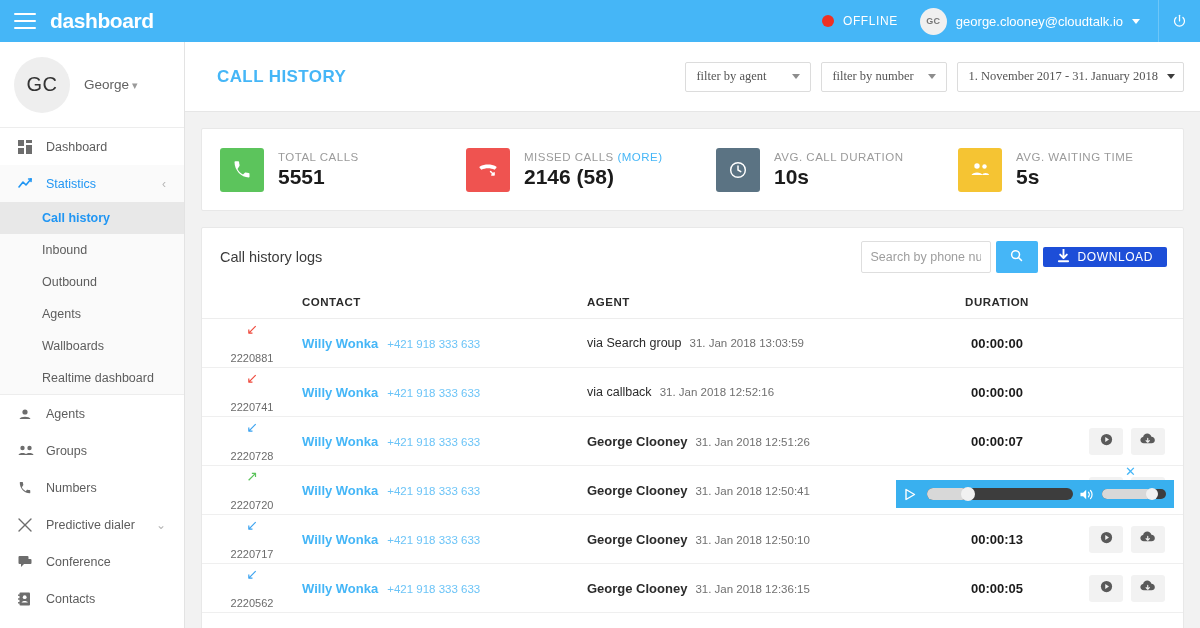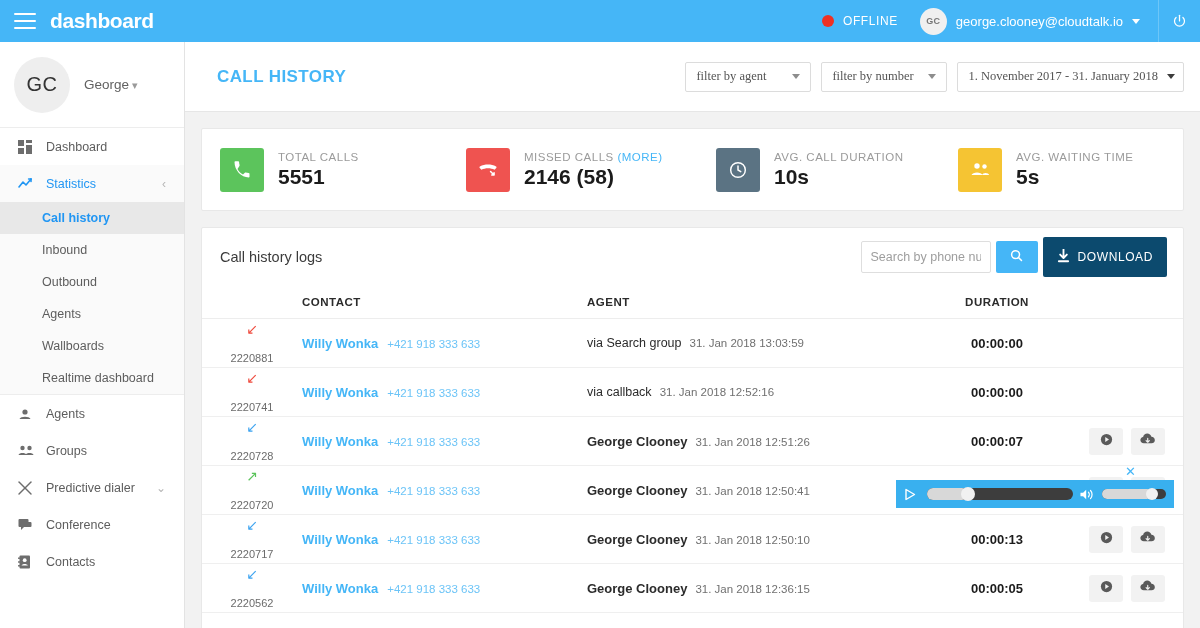--- a/index.html
+++ b/index.html
@@ -90,21 +90,21 @@
     border-radius: 2px; height: 440px; overflow: hidden; }
   .logs-head { height: 58px; display: flex; align-items: center; padding: 0 16px 0 18px; }
   .logs-title { color: #3b3b3b; font-size: 14.5px; }
   .logs-tools { margin-left: auto; display: flex; align-items: center; }
   .search-input { width: 130px; height: 32px; border: 1px solid #dedede; border-radius: 2px;
     padding: 0 9px; font-size: 12.5px; color: #555; font-family: "Liberation Sans", sans-serif;
     outline: none; }
   .search-input::placeholder { color: #9e9e9e; }
   .search-btn { width: 42px; height: 32px; background: #45b6f7; border: none; margin-left: 5px;
     border-radius: 2px; display: flex; align-items: center; justify-content: center; cursor: pointer; }
-  .dl-btn { height: 40px; background: #0c4a6e; border: none; margin-left: 5px; border-radius: 2px;
+  .dl-btn { height: 20px; background: #1d4ed8; border: none; margin-left: 5px; border-radius: 2px;
     display: flex; align-items: center; padding: 0 14px; color: #fff; font-size: 12px;
     letter-spacing: .6px; cursor: pointer; font-family: "Liberation Sans", sans-serif; gap: 8px; }
 
   .thead { height: 33px; display: flex; align-items: center; border-bottom: 1px solid #ededed;
     color: #2b2b2b; font-size: 11.5px; font-weight: bold; letter-spacing: .5px; }
   .c-dir { width: 100px; flex: 0 0 100px; text-align: center; }
   .c-contact { width: 285px; flex: 0 0 285px; }
   .c-agent { width: 345px; flex: 0 0 345px; }
   .c-dur { width: 130px; flex: 0 0 130px; text-align: center; }
   .c-act { flex: 1 1 auto; }
@@ -254,20 +254,28 @@
         <svg width="16" height="13" viewBox="0 0 16 13" fill="#6d6d6d">
             <circle cx="4.5" cy="4" r="2.2"></circle>
             <circle cx="11.5" cy="4" r="2.2"></circle>
             <path d="M0.5 11 C1.3 8.4 7.7 8.4 8.5 11 Z"></path>
             <path d="M7.5 11 C8.3 8.4 14.7 8.4 15.5 11 Z"></path>
           </svg>
       </span>
       <span>Groups</span>
     </div>
 
+    <div class="nav-item">
+      <span class="ico">
+        <svg width="14" height="14" viewBox="0 0 24 24" fill="#6d6d6d">
+            <path d="M6.6 10.8c1.4 2.8 3.8 5.1 6.6 6.6l2.2-2.2c.3-.3.7-.4 1-.2 1.1.4 2.4.6 3.6.6.6 0 1 .4 1 1V20c0 .6-.4 1-1 1C11.3 21 3 12.7 3 2.5c0-.6.4-1 1-1h3.5c.6 0 1 .4 1 1 0 1.3.2 2.5.6 3.6.1.4 0 .8-.2 1.1L6.6 10.8z"></path>
+          </svg>
+      </span>
+      <span>Numbers</span>
+    </div>
 
     <div class="nav-item">
       <span class="ico">
         <svg width="14" height="14" viewBox="0 0 14 14" fill="none" stroke="#6d6d6d" stroke-width="1.4" stroke-linecap="round">
             <path d="M1 1 L13 13"></path>
             <path d="M13 1 L1 13"></path>
           </svg>
       </span>
       <span>Predictive dialer</span>
       <span class="arrow">⌄</span>

